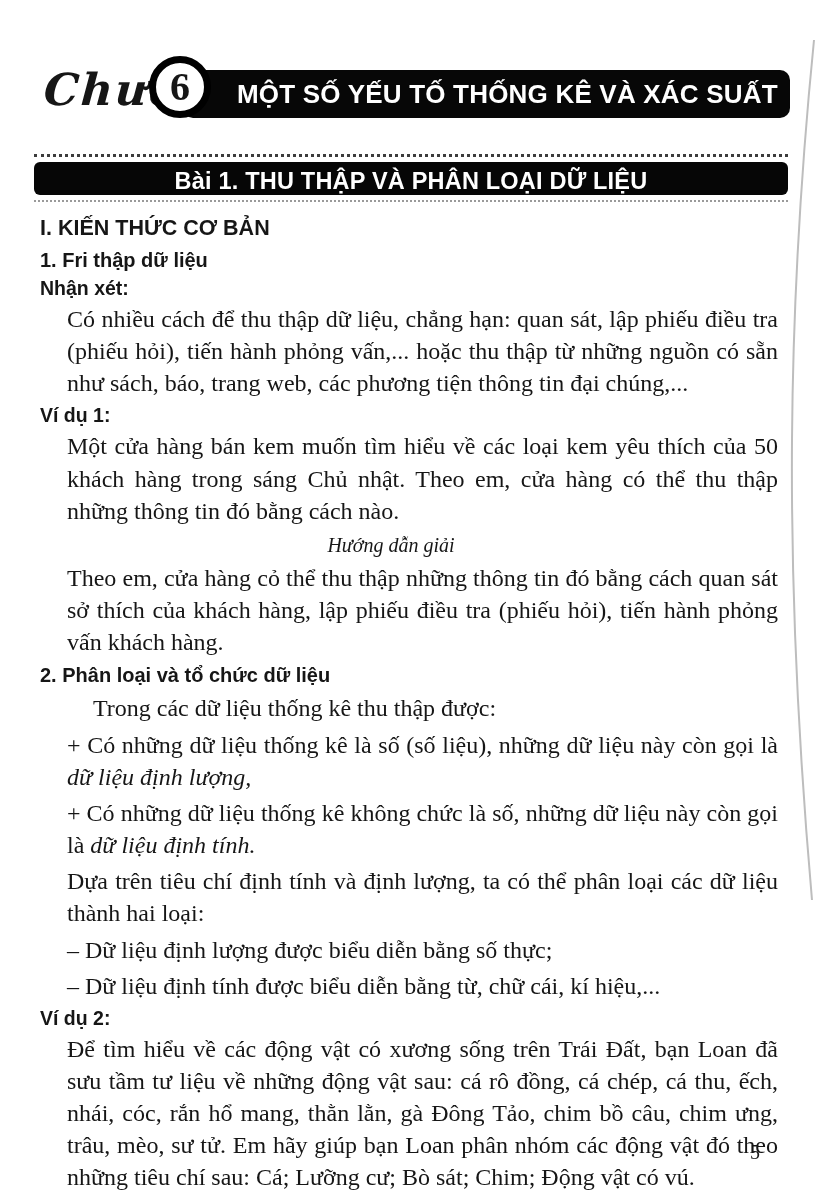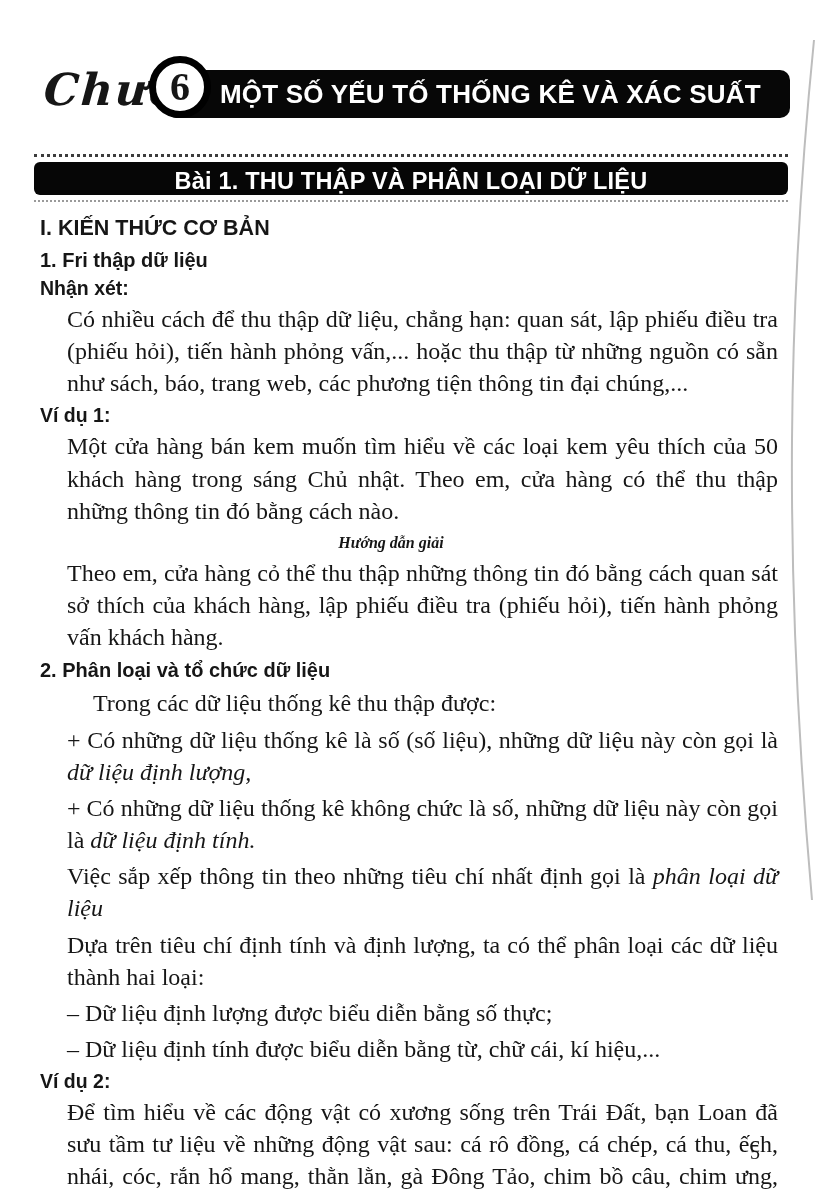--- a/index.html
+++ b/index.html
@@ -15,21 +15,21 @@
   
   .chapter-header { position:relative; height:92px; margin-top:48px; }
   .chapter-script {
     position:absolute; left:44px; top:16px;
     font-family:"DejaVu Serif", serif;
     font-style:italic; font-weight:bold;
     font-size:44px; letter-spacing:2px;
     transform:skewX(-4deg);
   }
   .chapter-bar {
-    position:absolute; left:166px; right:30px; top:22px; height:48px;
+    position:absolute; left:183px; right:30px; top:22px; height:48px;
     background:#070707; border-radius:10px;
     display:flex; align-items:center; padding-left:54px;
   }
   .chapter-title {
     color:#fff; font-family:"Liberation Sans", sans-serif;
     font-weight:700; font-size:26px; letter-spacing:.2px; white-space:nowrap;
   }
   .chapter-circle {
     position:absolute; left:149px; top:8px;
     width:62px; height:62px; background:#fff;
@@ -68,22 +68,22 @@
     font-size:19.5px; font-weight:700; margin:5px 0 3px;
   }
   .p {
     font-size:24px; line-height:1.34;
     text-align:justify; margin:1px 4px 4px;
   }
   .indent { margin-left:27px; }
   .first-line { text-indent:26px; }
   .it { font-style:italic; }
   .solution {
-    text-align:center; font-weight:700; font-style:italic;
-    font-size:16px; margin:7px 40px 5px 0;
+    text-align:center; font-weight:400; font-style:italic;
+    font-size:20px; margin:7px 40px 5px 0;
   }
 
   
   .page-curl { position:absolute; top:0; right:0; width:60px; height:960px; pointer-events:none; }
   .page-number {
     position:absolute; right:60px; bottom:36px;
     font-size:20px; font-family:"Liberation Serif", serif;
   }
 </style>
 </head>
@@ -129,21 +129,20 @@
     <p class="p indent">Theo em, cửa hàng cỏ thể thu thập những thông tin đó bằng cách quan sát sở thích của khách hàng, lập phiếu điều tra (phiếu hỏi), tiến hành phỏng vấn khách hàng.</p>
 
     <h3 class="h-sub">2. Phân loại và tổ chức dữ liệu</h3>
 
     <p class="p indent first-line">Trong các dữ liệu thống kê thu thập được:</p>
 
     <p class="p indent"><span>+ Có những dữ liệu thống kê là số (số liệu), những dữ liệu này còn gọi là</span> <span class="it">dữ liệu định lượng,</span></p>
 
     <p class="p indent"><span>+ Có những dữ liệu thống kê không chức là số, những dữ liệu này còn gọi là</span> <span class="it">dữ liệu định tính.</span></p>
 
-    <p class="p indent"><span>Việc sắp xếp thông tin theo những tiêu chí nhất định gọi là</span> <span class="it">phân loại dữ liệu</span></p>
 
     <p class="p indent">Dựa trên tiêu chí định tính và định lượng, ta có thể phân loại các dữ liệu thành hai loại:</p>
 
     <p class="p indent">– Dữ liệu định lượng được biểu diễn bằng số thực;</p>
     <p class="p indent">– Dữ liệu định tính được biểu diễn bằng từ, chữ cái, kí hiệu,...</p>
 
     <div class="label">Ví dụ 2:</div>
     <p class="p indent">Để tìm hiểu về các động vật có xương sống trên Trái Đất, bạn Loan đã sưu tầm tư liệu về những động vật sau: cá rô đồng, cá chép, cá thu, ếch, nhái, cóc, rắn hổ mang, thằn lằn, gà Đông Tảo, chim bồ câu, chim ưng, trâu, mèo, sư tử. Em hãy giúp bạn Loan phân nhóm các động vật đó theo những tiêu chí sau: Cá; Lưỡng cư; Bò sát; Chim; Động vật có vú.</p>
 
     <div class="solution">Hướng dẫn giải</div>

